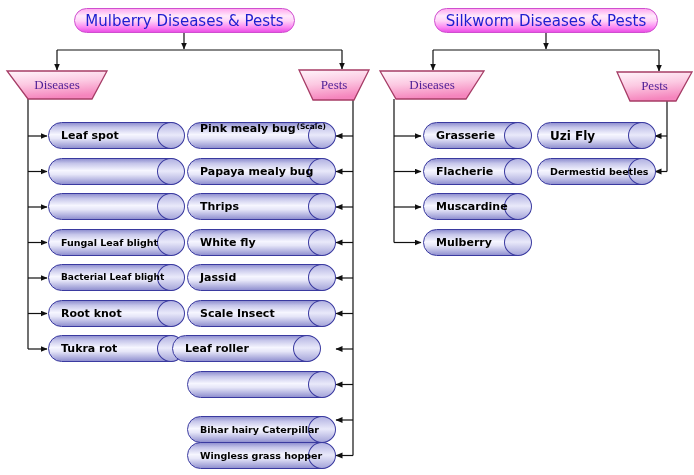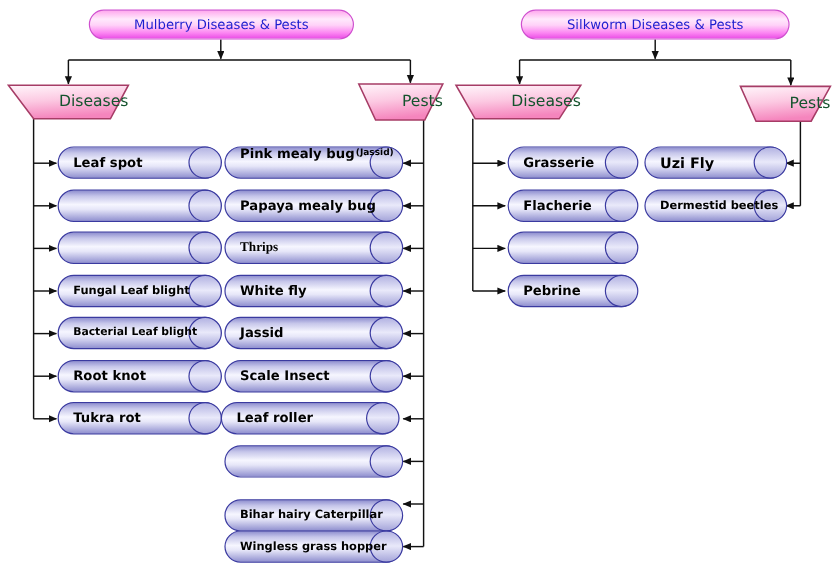--- a/index.html
+++ b/index.html
@@ -2,23 +2,23 @@
 <html><head>
 <meta charset="utf-8">
 <style>
   html,body{margin:0;padding:0;background:#fff;}
   body{width:694px;height:475px;position:relative;overflow:hidden;
        font-family:"DejaVu Sans","Liberation Sans",sans-serif;}
   .wires{position:absolute;left:0;top:0;z-index:1;}
   .pill{position:absolute;z-index:2;height:23px;border:1px solid #cf4fcf;border-radius:13px;
         background:linear-gradient(180deg,#ffaaee 0%,#ffe9fc 30%,#ffd2f8 52%,#fc86f2 80%,#ea4fe6 100%);
         display:flex;align-items:center;justify-content:center;
-        font-size:11px;color:#1d1dcf;text-align:center;}
-  .branch-label{position:absolute;z-index:2;display:flex;align-items:center;justify-content:flex-end;
-        font-size:13px;color:#14532d;}
+        font-size:15px;color:#1d1dcf;text-align:center;}
+  .branch-label{position:absolute;z-index:2;display:flex;align-items:center;justify-content:center;
+        font-size:13px;color:#4c1d95;font-family:Liberation Serif, serif;}
   .cyl{position:absolute;z-index:2;height:25px;border:1.5px solid #3a3aa0;border-radius:14px;
         background:linear-gradient(180deg,#9191d0 0%,#c6c6ea 18%,#f6f6ff 46%,#e6e6f8 62%,#9191d0 100%);}
   .cyl .cap{position:absolute;top:-1.5px;right:-1.5px;width:26px;height:25px;z-index:3;
         border:1.5px solid #3a3aa0;border-radius:50%;
         background:linear-gradient(180deg,#b3b3e2 0%,#e9e9fa 48%,#a6a6da 100%);}
   .cyl .lbl{position:absolute;z-index:4;left:12px;top:0;height:100%;display:flex;align-items:center;
         font-weight:bold;font-size:11px;color:#000;white-space:nowrap;line-height:1;}
   .cyl .lbl.two{flex-direction:row;align-items:flex-start;justify-content:center;gap:1px;}
   .cyl .sub{font-size:7.5px;font-weight:bold;color:#000;}
   .fs95{font-size:9.5px !important;}
@@ -134,44 +134,44 @@
 </div>
 <div class="cyl" style="left:48px;top:335px;width:134px;">
   <span class="cap"></span>
   <span class="lbl">Tukra rot</span>
 </div>
 
 <div class="cyl" style="left:187px;top:122px;width:146px;">
   <span class="cap"></span>
   <span class="lbl two">
     <span>Pink mealy bug</span>
-    <span class="sub">(Jassid)</span>
+    <span class="sub">(Scale)</span>
   </span>
 </div>
 <div class="cyl" style="left:187px;top:158px;width:146px;">
   <span class="cap"></span>
   <span class="lbl">Papaya mealy bug</span>
 </div>
-<div class="cyl" style="left:187px;top:193px;width:146px;font-family:Liberation Serif, serif;">
+<div class="cyl" style="left:187px;top:193px;width:146px;">
   <span class="cap"></span>
   <span class="lbl">Thrips</span>
 </div>
 <div class="cyl" style="left:187px;top:229px;width:146px;">
   <span class="cap"></span>
   <span class="lbl">White fly</span>
 </div>
 <div class="cyl" style="left:187px;top:264px;width:146px;">
   <span class="cap"></span>
   <span class="lbl">Jassid</span>
 </div>
 <div class="cyl" style="left:187px;top:300px;width:146px;">
   <span class="cap"></span>
   <span class="lbl">Scale Insect</span>
 </div>
-<div class="cyl" style="left:184px;top:335px;width:146px;">
+<div class="cyl" style="left:172px;top:335px;width:146px;">
   <span class="cap"></span>
   <span class="lbl">Leaf roller</span>
 </div>
 <div class="cyl" style="left:187px;top:371px;width:146px;">
   <span class="cap"></span>
 </div>
 <div class="cyl" style="left:187px;top:416px;width:146px;">
   <span class="cap"></span>
   <span class="lbl fs95">Bihar hairy Caterpillar</span>
 </div>
@@ -183,24 +183,25 @@
 <div class="cyl" style="left:423px;top:122px;width:106px;">
   <span class="cap"></span>
   <span class="lbl">Grasserie</span>
 </div>
 <div class="cyl" style="left:423px;top:158px;width:106px;">
   <span class="cap"></span>
   <span class="lbl">Flacherie</span>
 </div>
 <div class="cyl" style="left:423px;top:193px;width:106px;">
   <span class="cap"></span>
+  <span class="lbl">Muscardine</span>
 </div>
 <div class="cyl" style="left:423px;top:229px;width:106px;">
   <span class="cap"></span>
-  <span class="lbl">Pebrine</span>
+  <span class="lbl">Mulberry</span>
 </div>
 
 <div class="cyl" style="left:537px;top:122px;width:116px;">
   <span class="cap"></span>
   <span class="lbl fs12">Uzi Fly</span>
 </div>
 <div class="cyl" style="left:537px;top:158px;width:116px;">
   <span class="cap"></span>
   <span class="lbl fs95">Dermestid beetles</span>
 </div>

